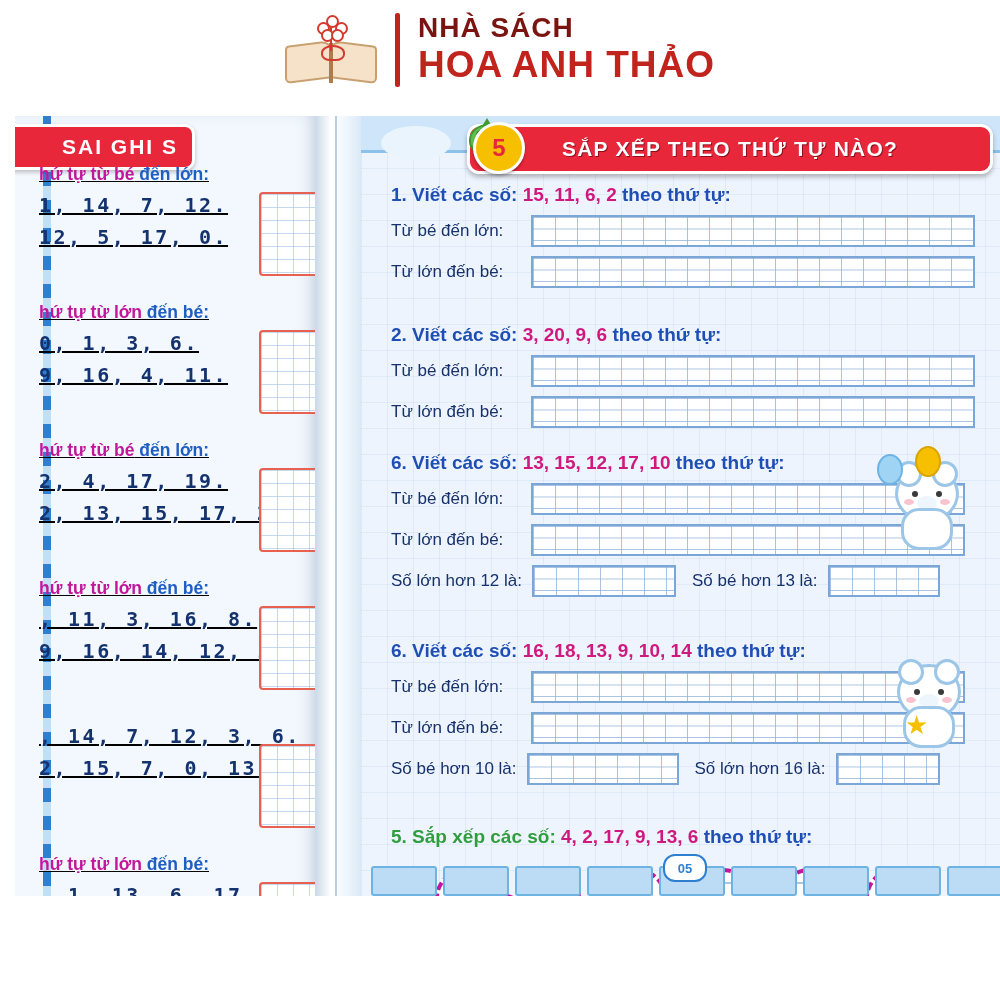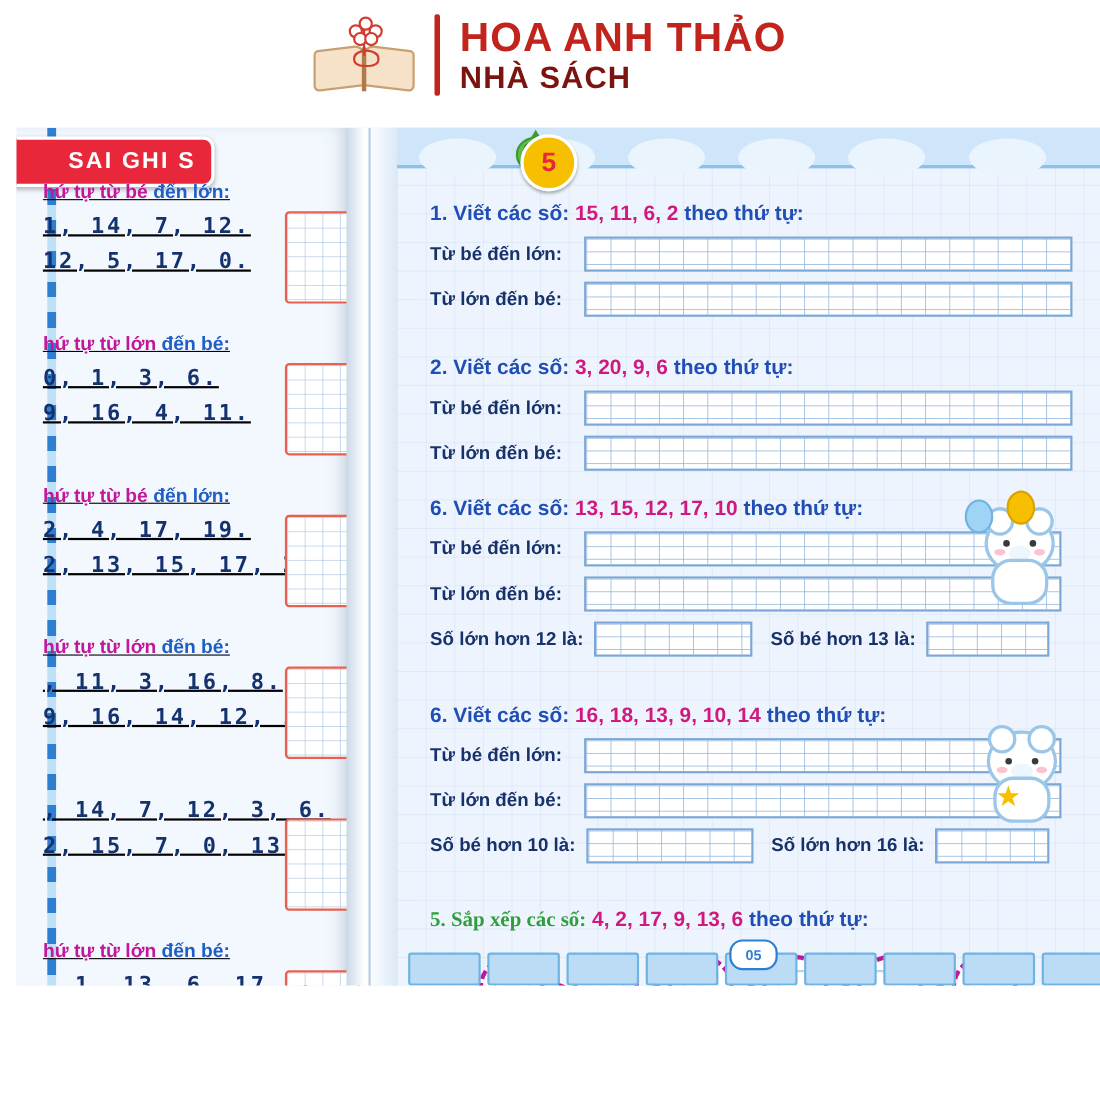--- a/index.html
+++ b/index.html
@@ -172,21 +172,21 @@
 
   .q{position:absolute;left:376px;width:596px;}
   .q-title{
     font-family:"Liberation Sans", sans-serif;
     font-weight:bold;font-size:19px;color:#1f4fb5;white-space:nowrap;
   }
   .q-title .nums{color:#d0197f;}
   .q-title .tail{color:#1f4fb5;}
   .sub{
     font-family:"Liberation Sans", sans-serif;
-    font-size:17px;color:#17326b;white-space:nowrap;font-weight:bold;
+    font-size:17px;color:#17326b;white-space:nowrap;
   }
   .grid-box{
     background:#ffffff;border:2px solid #7aa7d8;
     background-image:linear-gradient(rgba(140,175,215,.75) 1px,transparent 1px),
                      linear-gradient(90deg,rgba(140,175,215,.75) 1px,transparent 1px);
     background-size:22px 11.5px;
   }
   .row{display:flex;align-items:center;gap:10px;margin-top:9px;}
   .row .lab{min-width:130px;}
 
@@ -256,22 +256,22 @@
       <div class="flower">
           <i></i>
           <i></i>
           <i></i>
           <i></i>
           <i></i>
         </div>
     </div>
     <div id="brand-bar"></div>
     <div id="brand-text">
+      <div id="brand-line1">NHÀ SÁCH</div>
       <div id="brand-line2">HOA ANH THẢO</div>
-      <div id="brand-line1">NHÀ SÁCH</div>
     </div>
   </div>
 </div>
 
 <div id="spread">
 
   <div id="left-page">
     <div id="left-border"></div>
 
     <div id="left-banner">SAI GHI S</div>
@@ -341,20 +341,23 @@
 
   <div id="cloud-strip">
     <div class="c" style="left:20px;"></div>
     <div class="c" style="left:110px;"></div>
     <div class="c" style="left:210px;"></div>
     <div class="c" style="left:310px;"></div>
     <div class="c" style="left:410px;"></div>
     <div class="c" style="left:520px;"></div>
   </div>
 
+  <div id="title-banner">
+    <span>SẮP XẾP THEO THỨ TỰ NÀO?</span>
+  </div>
   <div id="dino">
     <div class="spike"></div>
     <div class="body"></div>
     <div class="eye a"></div>
     <div class="eye b"></div>
   </div>
   <div id="title-num">5</div>
 
   <div class="q" style="top:68px;">
     <div class="q-title">
@@ -427,21 +430,21 @@
     <div class="row">
       <span class="sub">Số bé hơn 10 là:</span>
       <span class="grid-box" style="width:148px;height:28px;"></span>
       <span class="sub" style="margin-left:6px;">Số lớn hơn 16 là:</span>
       <span class="grid-box" style="width:100px;height:28px;"></span>
     </div>
   </div>
 
   <div class="q" style="top:710px;">
     <div class="q-title">
-      <span style="color:#2f9e3f;font-family:Liberation Serif, serif;">5. Sắp xếp các số:</span>
+      <span style="color:#2f9e3f;">5. Sắp xếp các số:</span>
       <span class="nums">4, 2, 17, 9, 13, 6</span>
       <span class="tail">theo thứ tự:</span>
     </div>
   </div>
 
   <div id="q5-shapes">
     <span class="flower-cell">
         <span class="inner"></span>
       </span>
     <span class="gt">&gt;</span>

